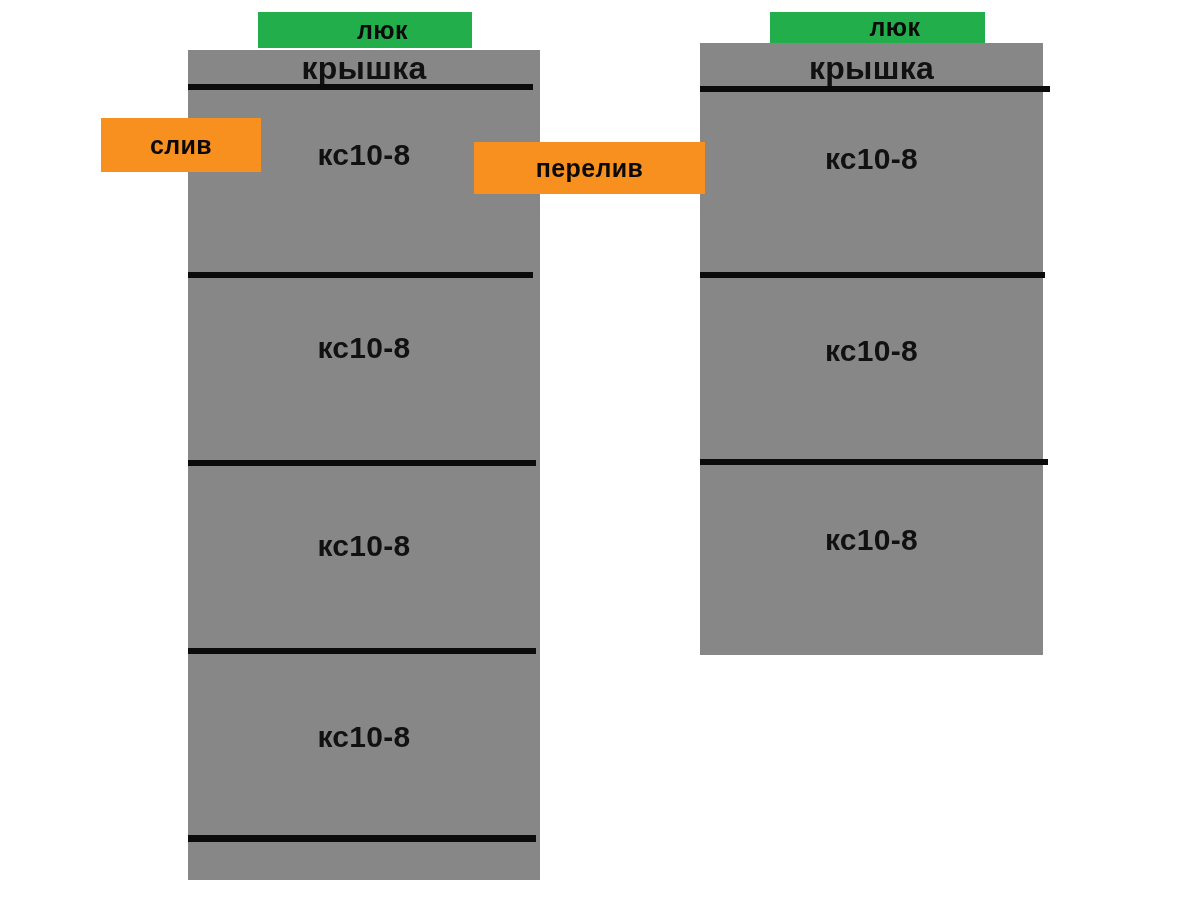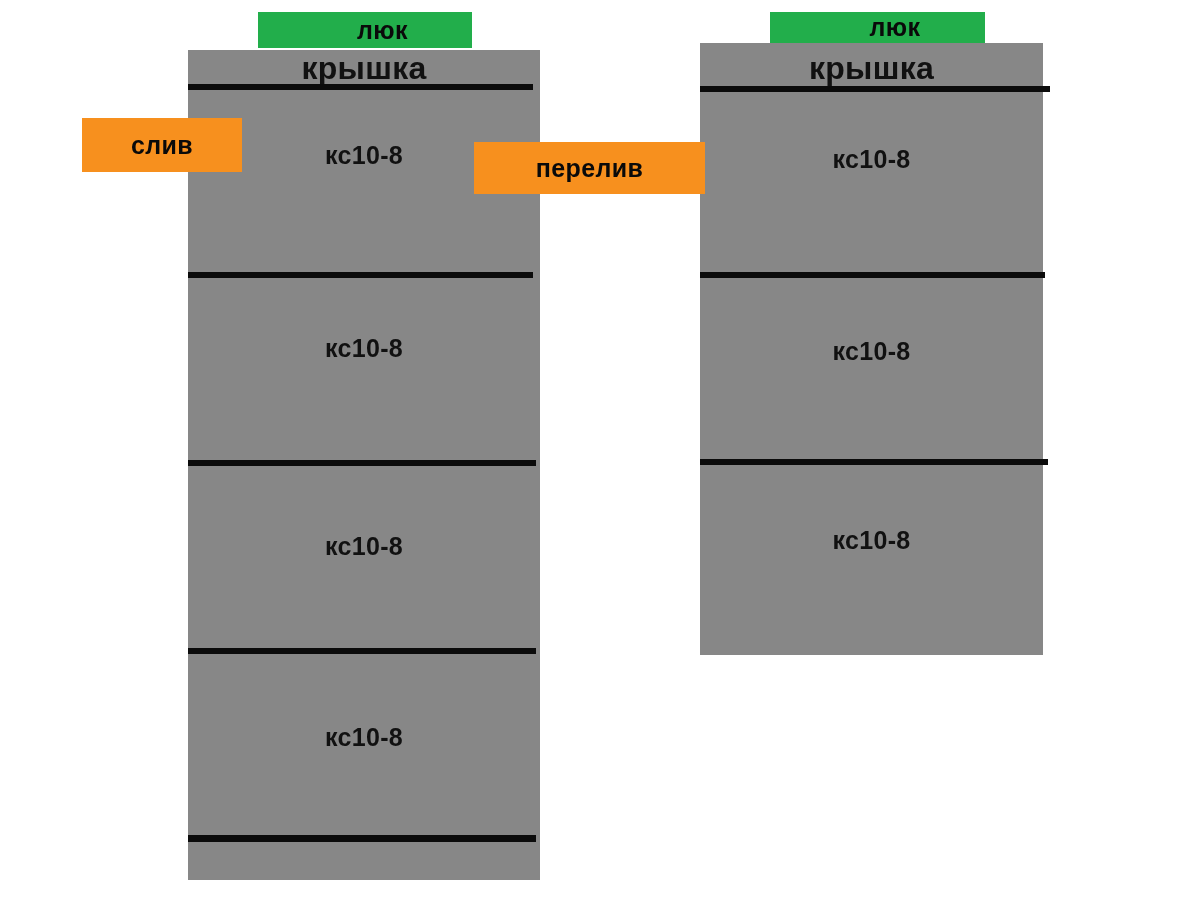--- a/index.html
+++ b/index.html
@@ -61,21 +61,21 @@
   
   .seam {
     background: #0b0b0b;
   }
 
   
   .tank-label {
     display: flex;
     align-items: center;
     justify-content: center;
-    font-size: 25px;
+    font-size: 30px;
     font-weight: bold;
     color: #111111;
     letter-spacing: .3px;
     white-space: nowrap;
     pointer-events: none;
   }
   .tank-label.lid,
   .tank-label.floor {
     font-size: 32px;
   }
@@ -125,21 +125,21 @@
   <div class="abs tank-label" style="left:700px; top:142px; width:343px; height:34px;">кс10-8</div>
 
   <div class="abs seam" style="left:700px; top:272px; width:345px; height:6px;"></div>
 
   <div class="abs tank-label" style="left:700px; top:334px; width:343px; height:34px;">кс10-8</div>
 
   <div class="abs seam" style="left:700px; top:459px; width:348px; height:6px;"></div>
 
   <div class="abs tank-label" style="left:700px; top:523px; width:343px; height:34px;">кс10-8</div>
 
-  <div class="abs pipe" style="left:82px; top:118px; width:160px; height:54px;">
+  <div class="abs pipe" style="left:101px; top:118px; width:160px; height:54px;">
     <span class="pipe-label">слив</span>
   </div>
 
   <div class="abs pipe" style="left:474px; top:142px; width:231px; height:52px;">
     <span class="pipe-label">перелив</span>
   </div>
 
 </div>
 
 </body></html>

